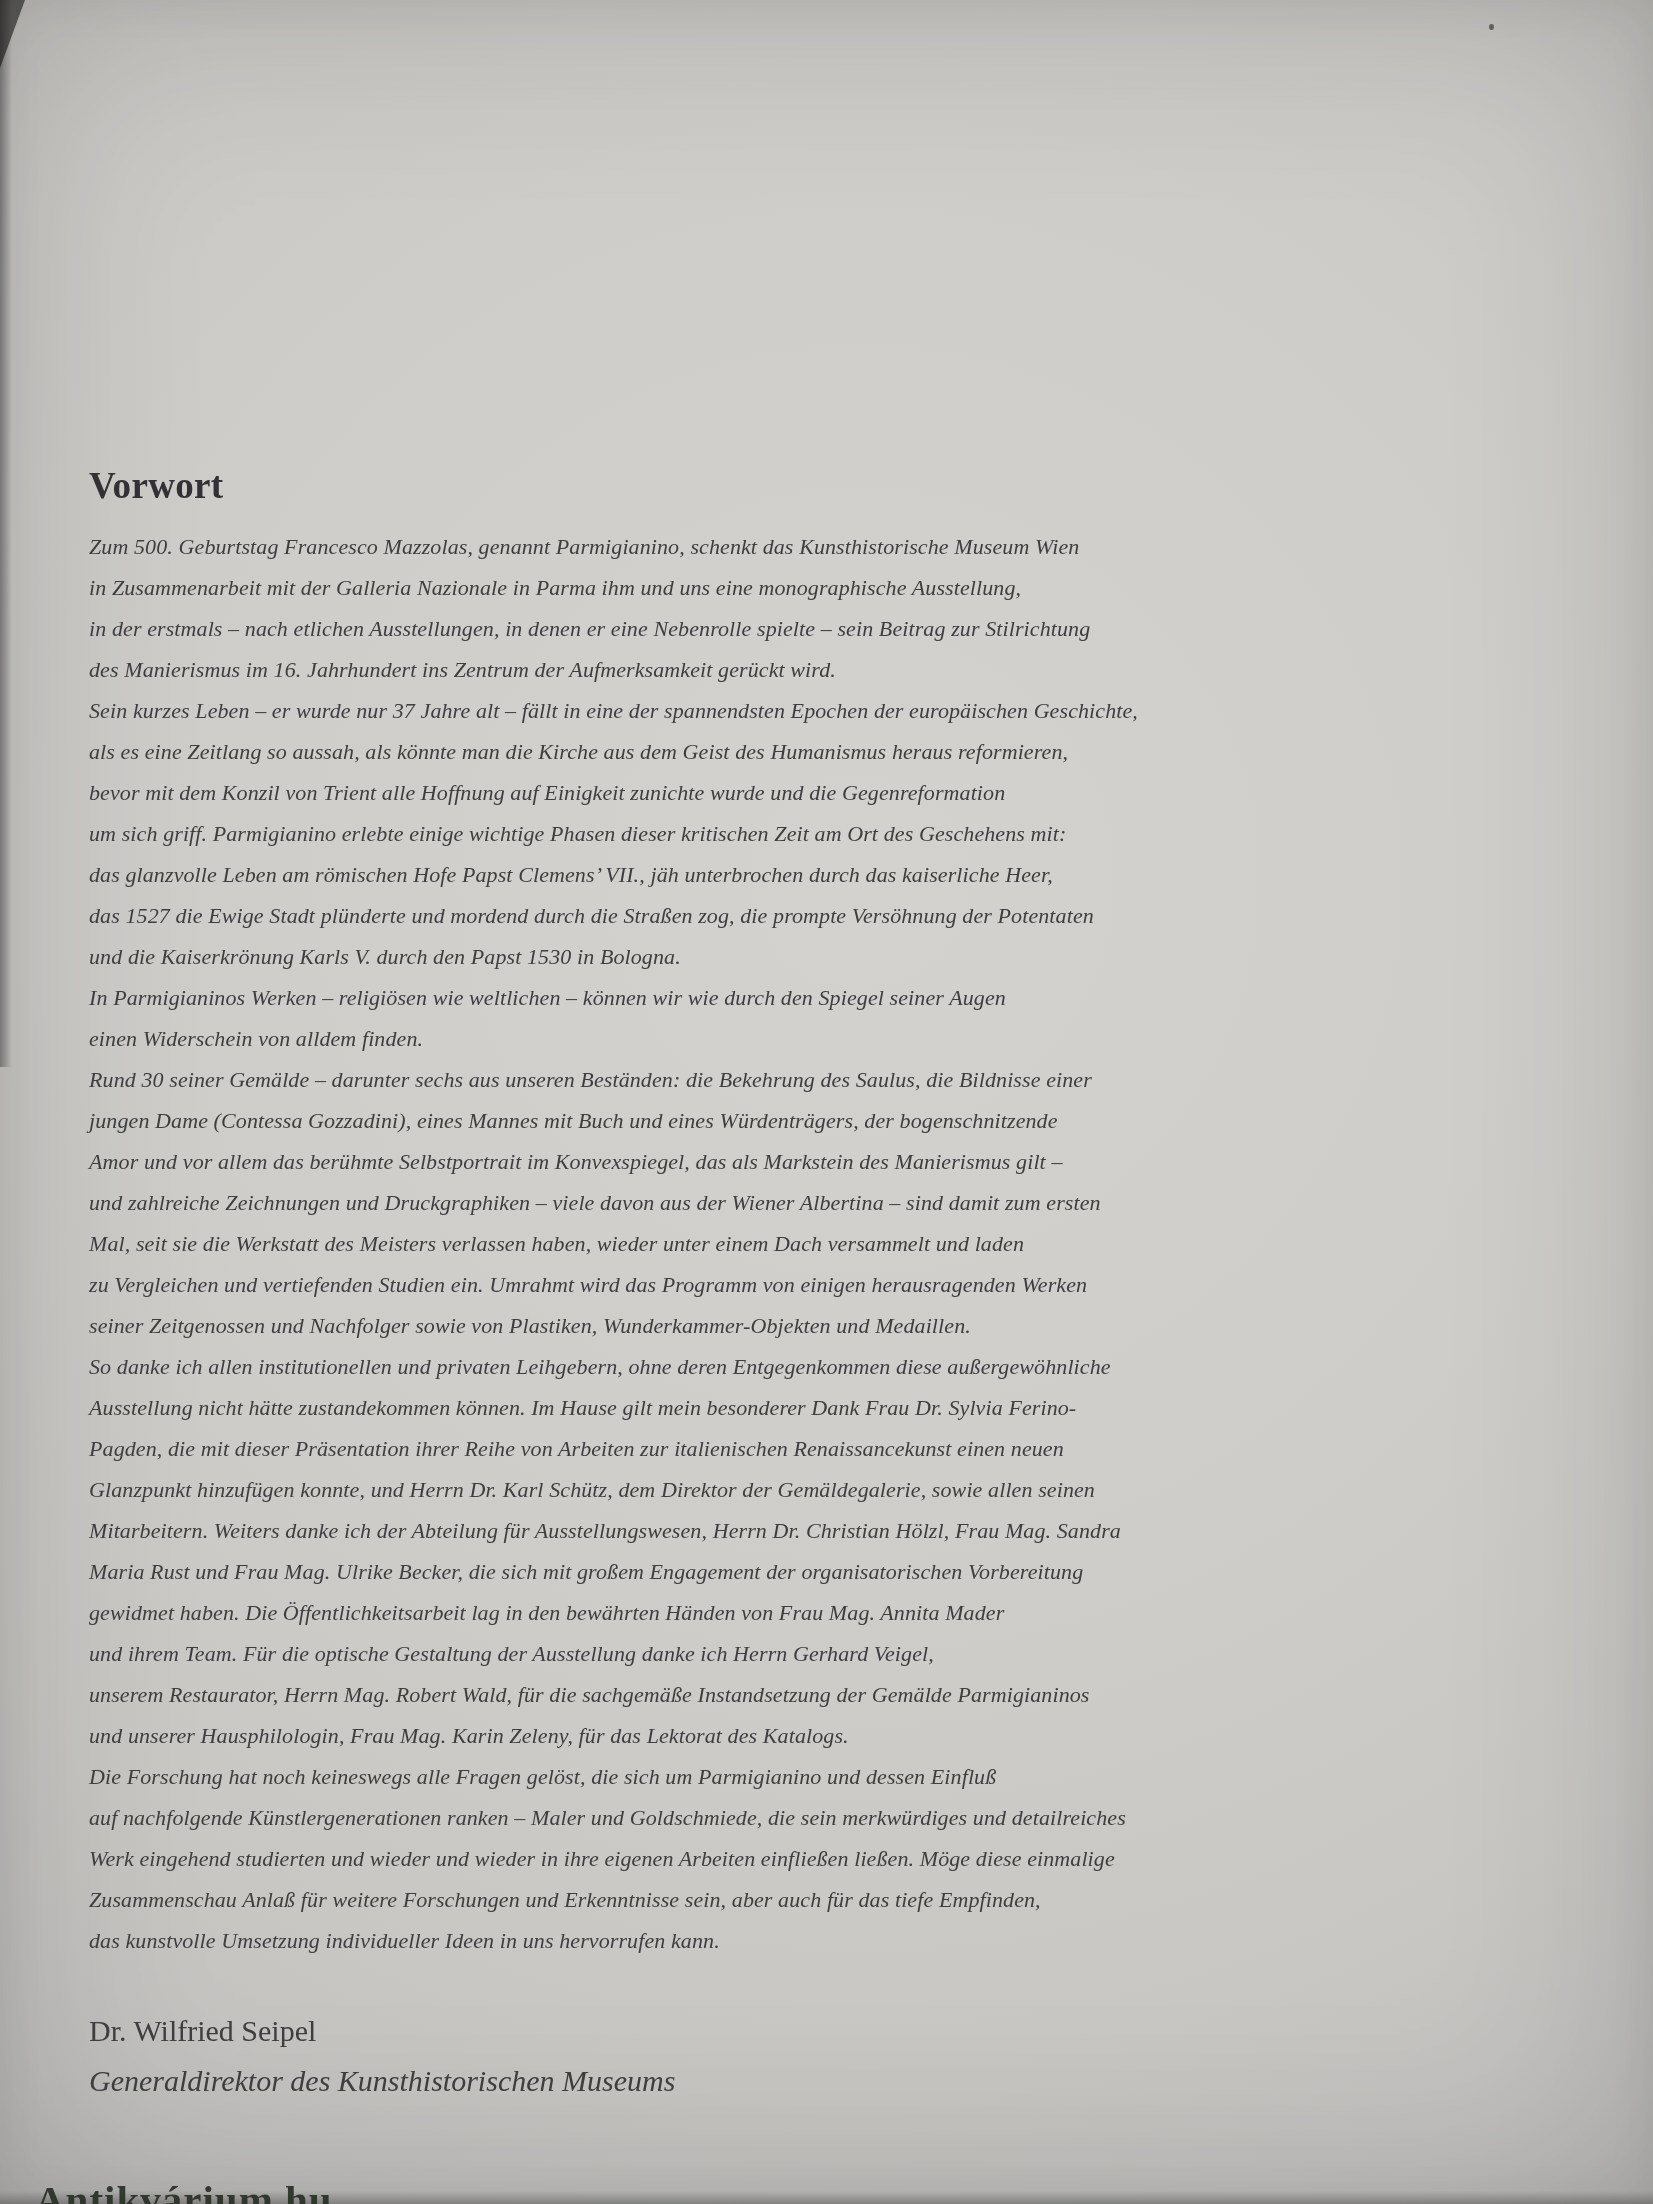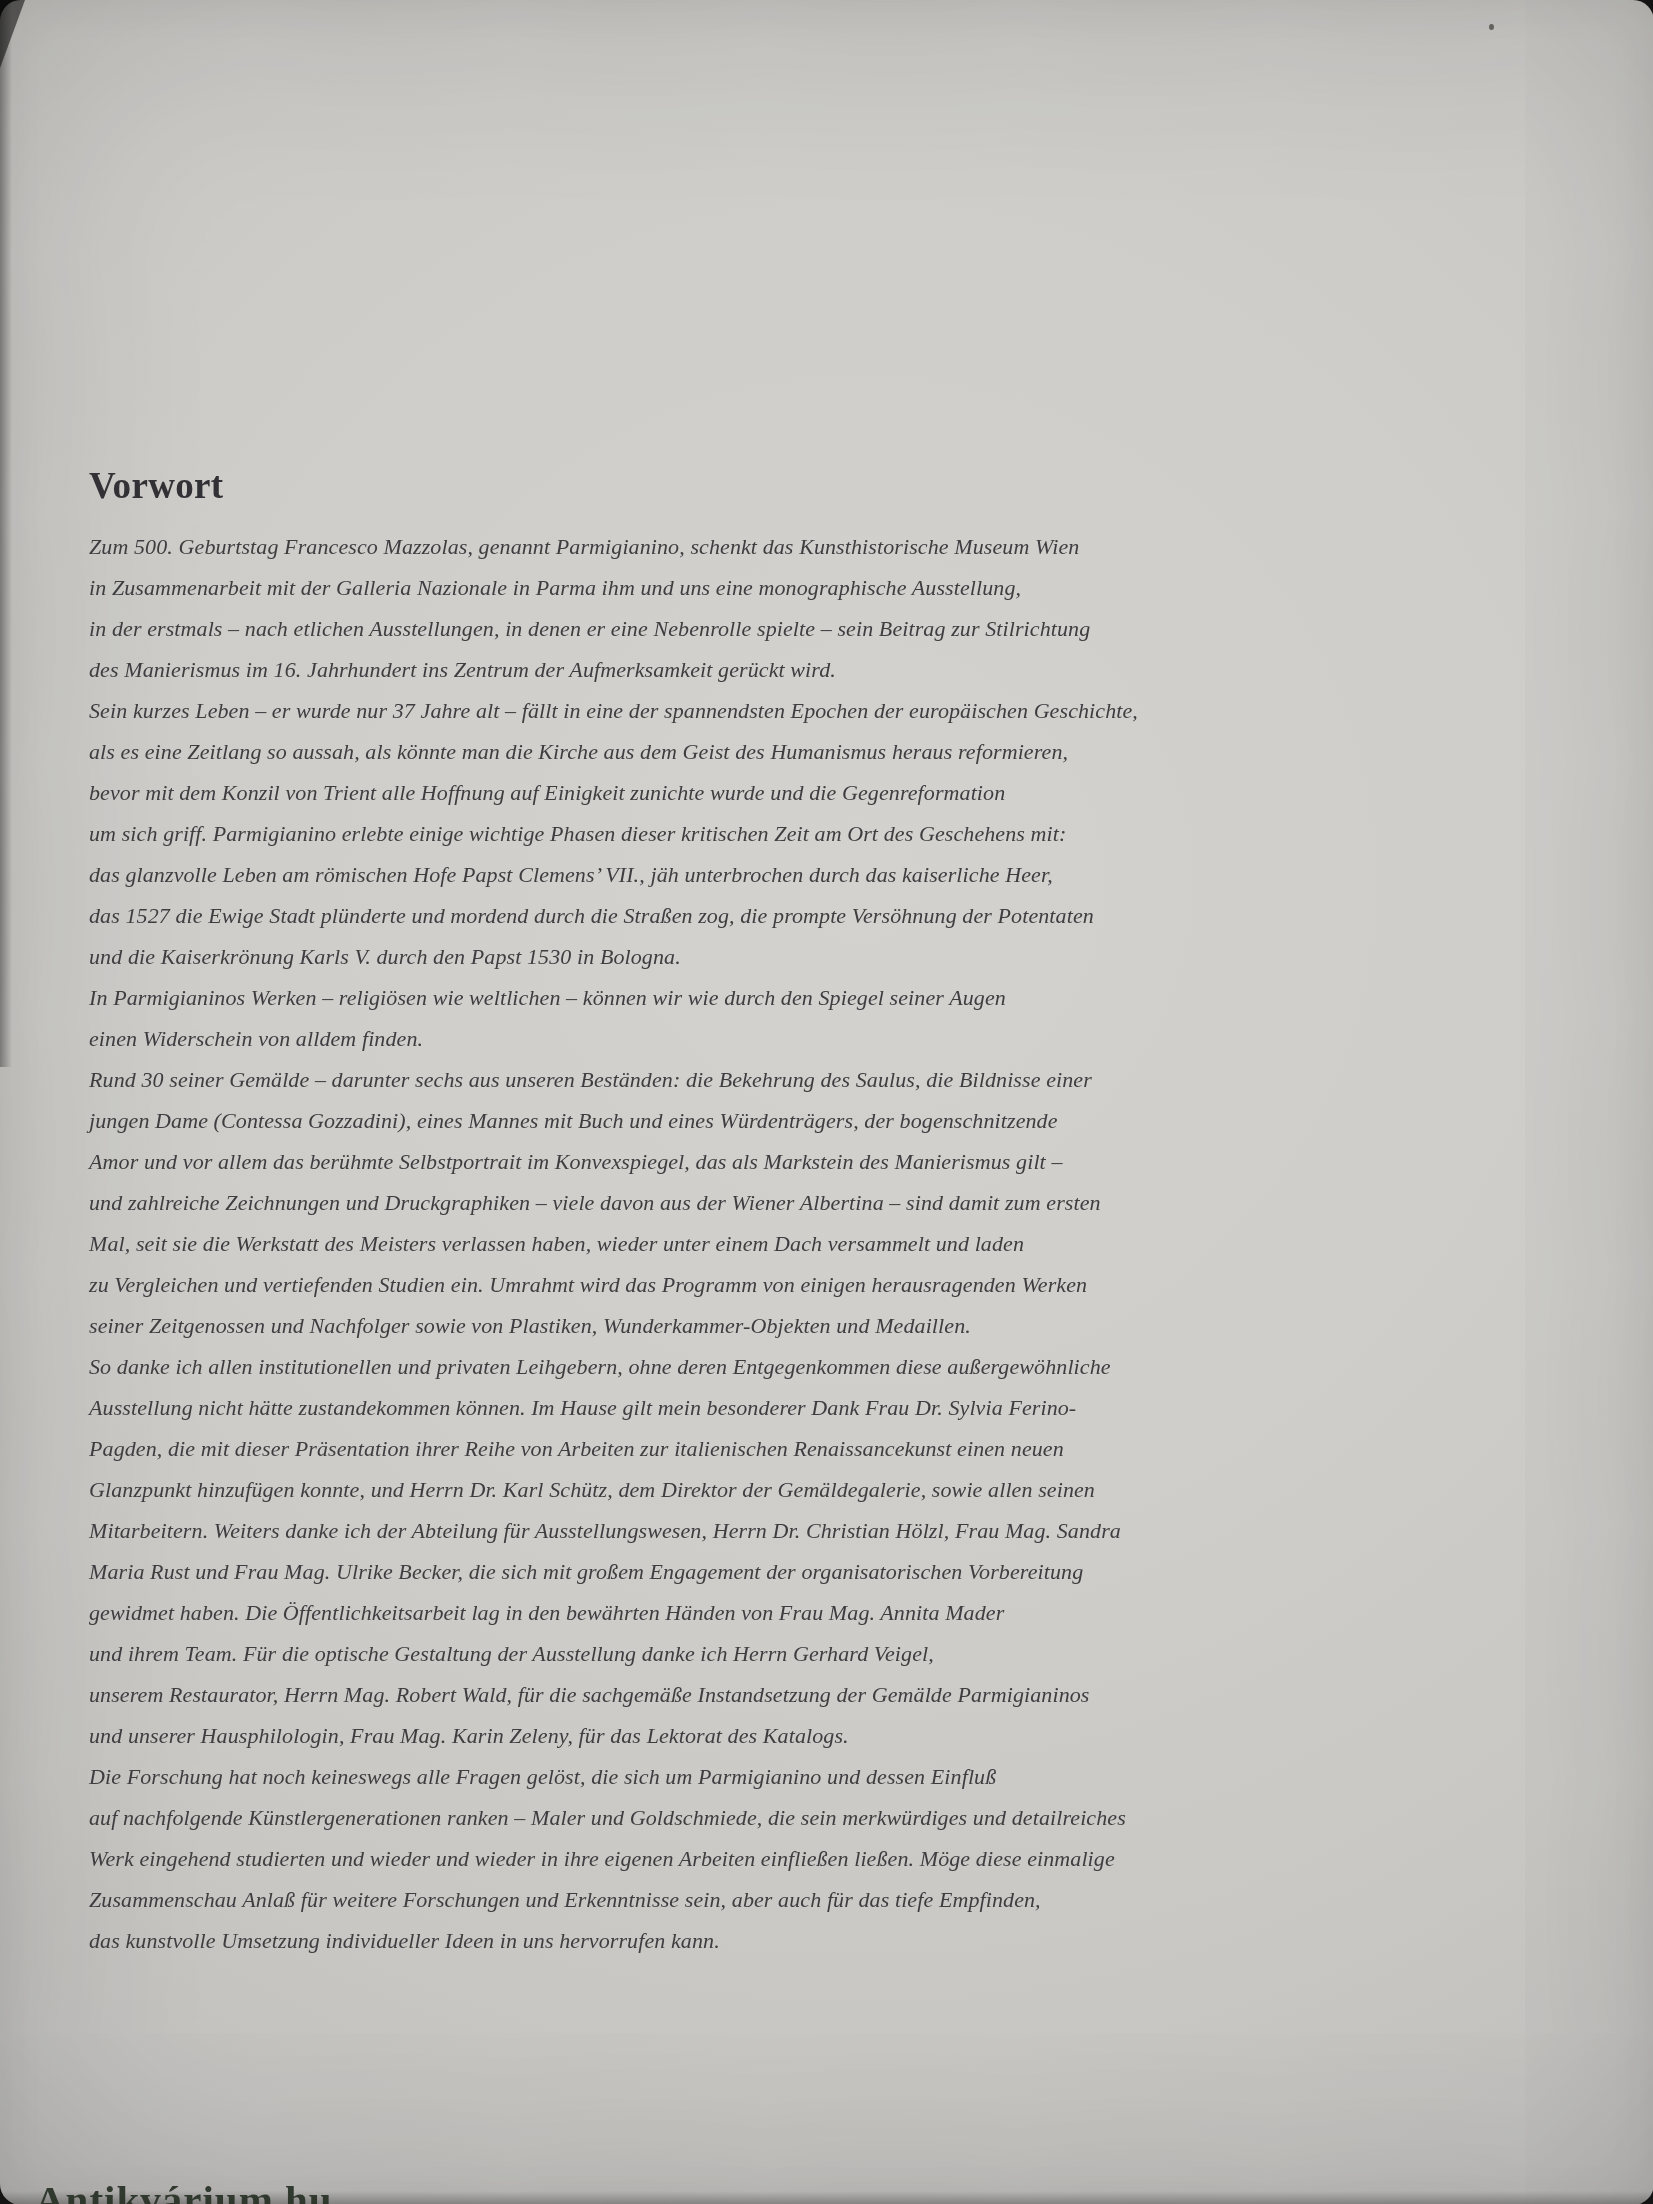--- a/index.html
+++ b/index.html
@@ -15,21 +15,20 @@
   
   .photo {
     position: absolute;
     inset: 0;
     background:
       radial-gradient(ellipse 115% 85% at 52% 40%,
         #d3d2cf 0%, #cecdca 38%, #c8c7c4 62%, #bcbbb9 85%, #aeadab 100%);
     box-shadow:
       inset 0 0 213px rgba(0,0,0,0.16),
       inset 0 0 49px rgba(0,0,0,0.07);
-    border-radius: 21px;
   }
   
   .edge-left {
     position: absolute;
     left: 0; top: 0;
     width: 11.6px; height: 1067px;
     background: linear-gradient(to right, rgba(10,10,10,0.45), rgba(10,10,10,0));
     opacity: 0.8;
   }
   .corner-tl {
@@ -138,18 +137,22 @@
 gewidmet haben. Die Öffentlichkeitsarbeit lag in den bewährten Händen von Frau Mag. Annita Mader
 und ihrem Team. Für die optische Gestaltung der Ausstellung danke ich Herrn Gerhard Veigel,
 unserem Restaurator, Herrn Mag. Robert Wald, für die sachgemäße Instandsetzung der Gemälde Parmigianinos
 und unserer Hausphilologin, Frau Mag. Karin Zeleny, für das Lektorat des Katalogs.
 Die Forschung hat noch keineswegs alle Fragen gelöst, die sich um Parmigianino und dessen Einfluß
 auf nachfolgende Künstlergenerationen ranken – Maler und Goldschmiede, die sein merkwürdiges und detailreiches
 Werk eingehend studierten und wieder und wieder in ihre eigenen Arbeiten einfließen ließen. Möge diese einmalige
 Zusammenschau Anlaß für weitere Forschungen und Erkenntnisse sein, aber auch für das tiefe Empfinden,
 das kunstvolle Umsetzung individueller Ideen in uns hervorrufen kann.</div>
 
+    <div class="signature">
+      <div class="sig-name">Dr. Wilfried Seipel</div>
+      <div class="sig-role">Generaldirektor des Kunsthistorischen Museums</div>
+    </div>
   </main>
 
   <div class="watermark">Antikvárium.hu</div>
 
 </div>
 
 
 </body></html>

